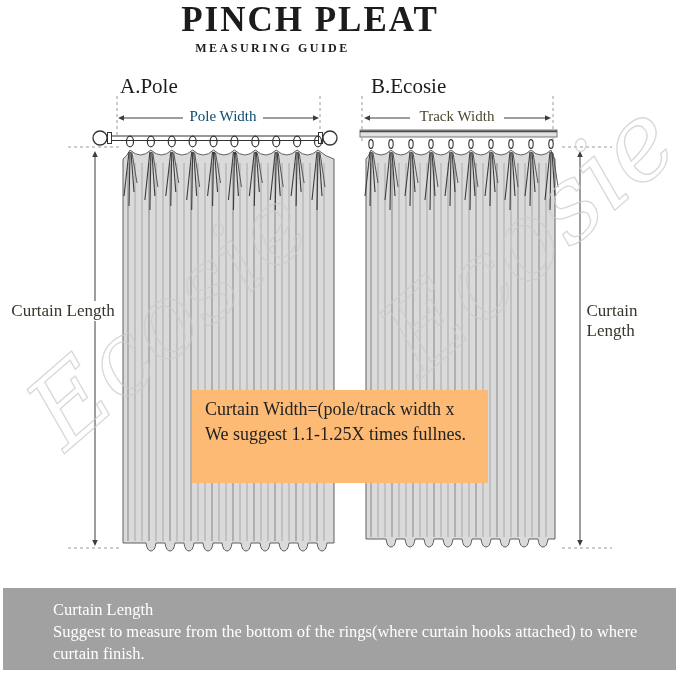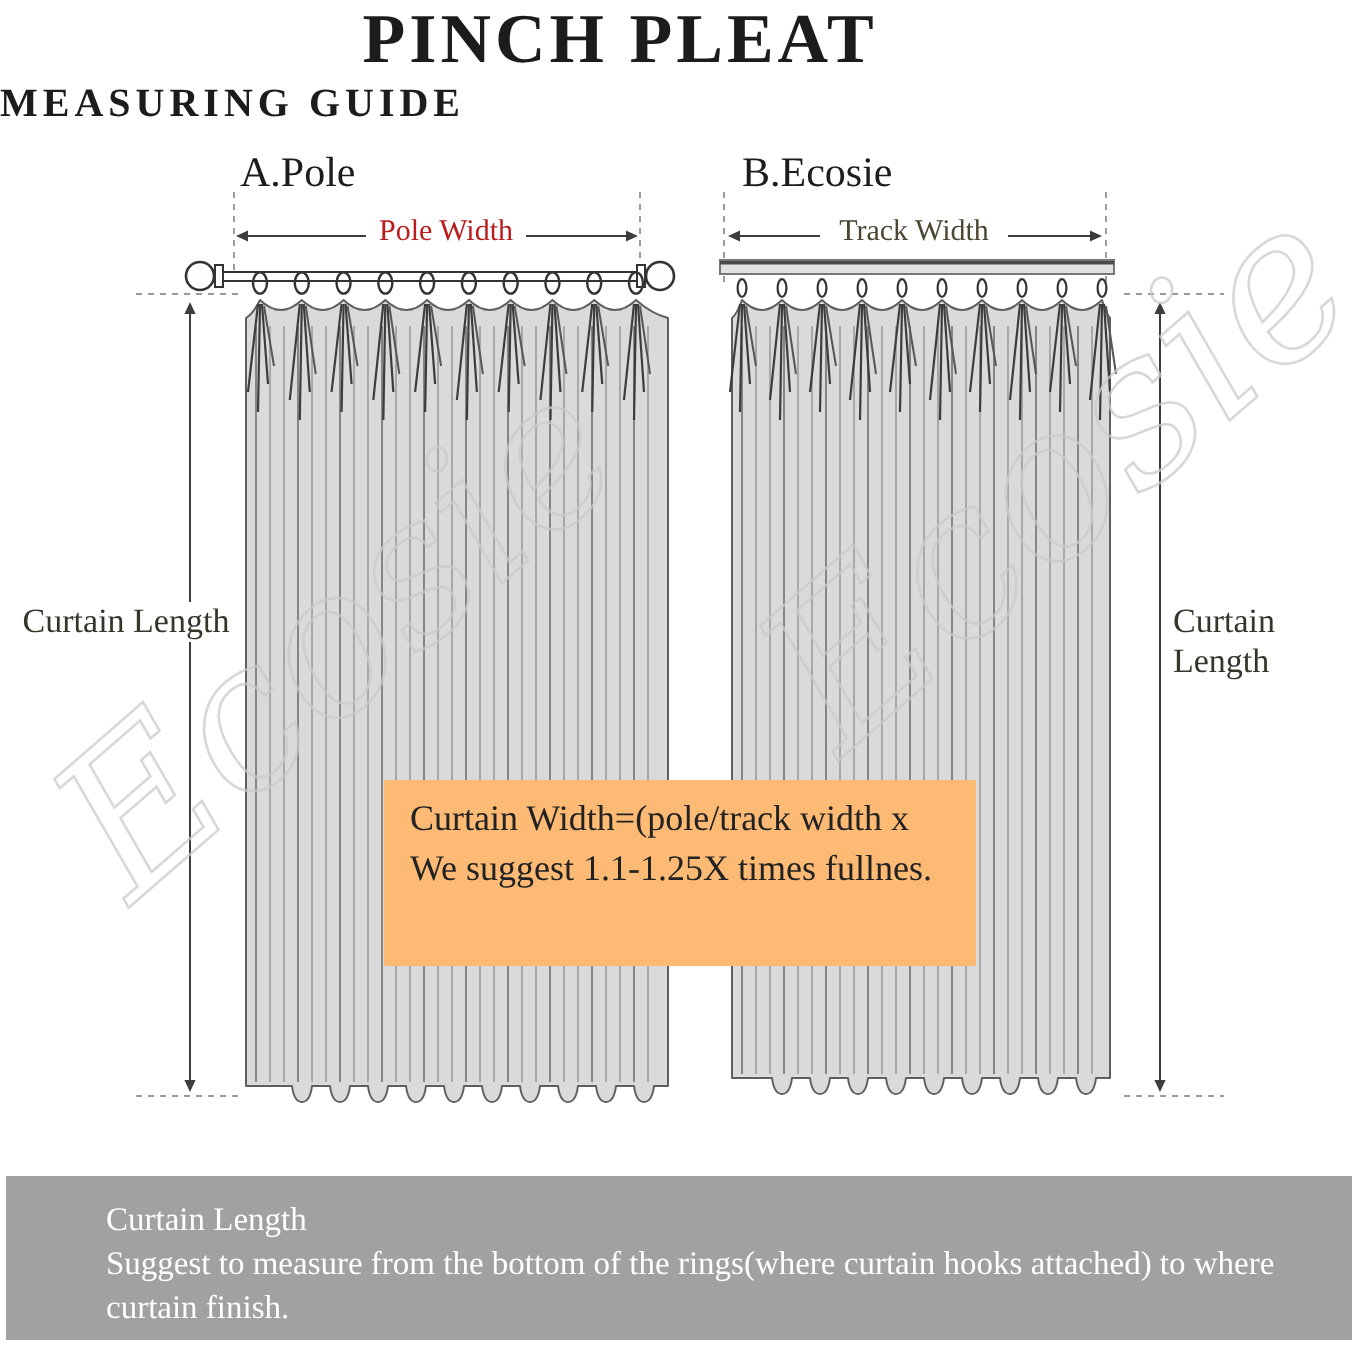--- a/index.html
+++ b/index.html
@@ -5,21 +5,21 @@
   html,body{margin:0;padding:0;background:#fff;}
   #stage{position:relative;width:679px;height:675px;background:#fff;overflow:hidden;
          font-family:"Liberation Serif", serif;color:#1c1c1c;}
   #art{position:absolute;left:0;top:0;z-index:1;}
   .wm{position:absolute;z-index:2;white-space:nowrap;font-style:italic;
       font-family:"DejaVu Serif", serif;color:transparent;
       -webkit-text-stroke:1.3px #cbcbcb;opacity:.75;pointer-events:none;}
   .lbl{position:absolute;z-index:3;}
   .title{left:0;top:0;width:620px;text-align:center;font-size:35px;font-weight:bold;
          letter-spacing:2px;}
-  .subtitle{left:0;top:41px;width:545px;font-size:20px;font-weight:bold;
+  .subtitle{left:0;top:41px;width:545px;text-align:center;font-size:12px;font-weight:bold;
             letter-spacing:2.5px;}
   .optlbl{font-size:21px;}
   .dimlbl{font-size:15px;color:#4b4732;transform:translateX(-50%);}
   .lenlbl{font-size:17px;color:#37352b;transform:translateX(-50%);background:#fff;
           padding:0 2px;}
   .formula{left:192px;top:390px;width:296px;height:93px;background:#fdba74;
            font-size:18px;line-height:25px;color:#222;padding:7px 0 0 13px;
            box-sizing:border-box;}
   .footer{left:3px;top:588px;width:673px;height:82px;background:#a1a1a1;color:#fff;
           box-sizing:border-box;padding:11px 0 0 50px;font-size:16.5px;line-height:22px;}
@@ -237,21 +237,21 @@
 
   <div class="wm" id="wm1" style="left:168px;top:318px;font-size:100px;transform:translate(-50%,-50%) rotate(-41deg);">Ecosie</div>
   <div class="wm" id="wm2" style="left:528px;top:238px;font-size:105px;transform:translate(-50%,-50%) rotate(-41deg);">Ecosie</div>
 
   <div class="lbl title">PINCH PLEAT</div>
   <div class="lbl subtitle">MEASURING GUIDE</div>
 
   <div class="lbl optlbl" style="left:120px;top:74px;">A.Pole</div>
   <div class="lbl optlbl" style="left:371px;top:74px;">B.Ecosie</div>
 
-  <div class="lbl dimlbl" style="left: 223px; top: 108px; color: #b91c1c;">Pole Width</div>
+  <div class="lbl dimlbl" style="left: 223px; top: 108px; color: #0c4a6e;">Pole Width</div>
   <div class="lbl dimlbl" style="left: 457px; top: 108px; color: rgb(75, 71, 50); text-align: right;">Track Width</div>
 
   <div class="lbl lenlbl" style="left:63px;top:301px;">Curtain Length</div>
   <div class="lbl lenlbl" style="left:616px;top:301px;">Curtain Length</div>
 
   <div class="lbl formula">
     <div>Curtain Width=(pole/track width x</div>
     <div>We suggest 1.1-1.25X times fullnes.</div>
   </div>
 

